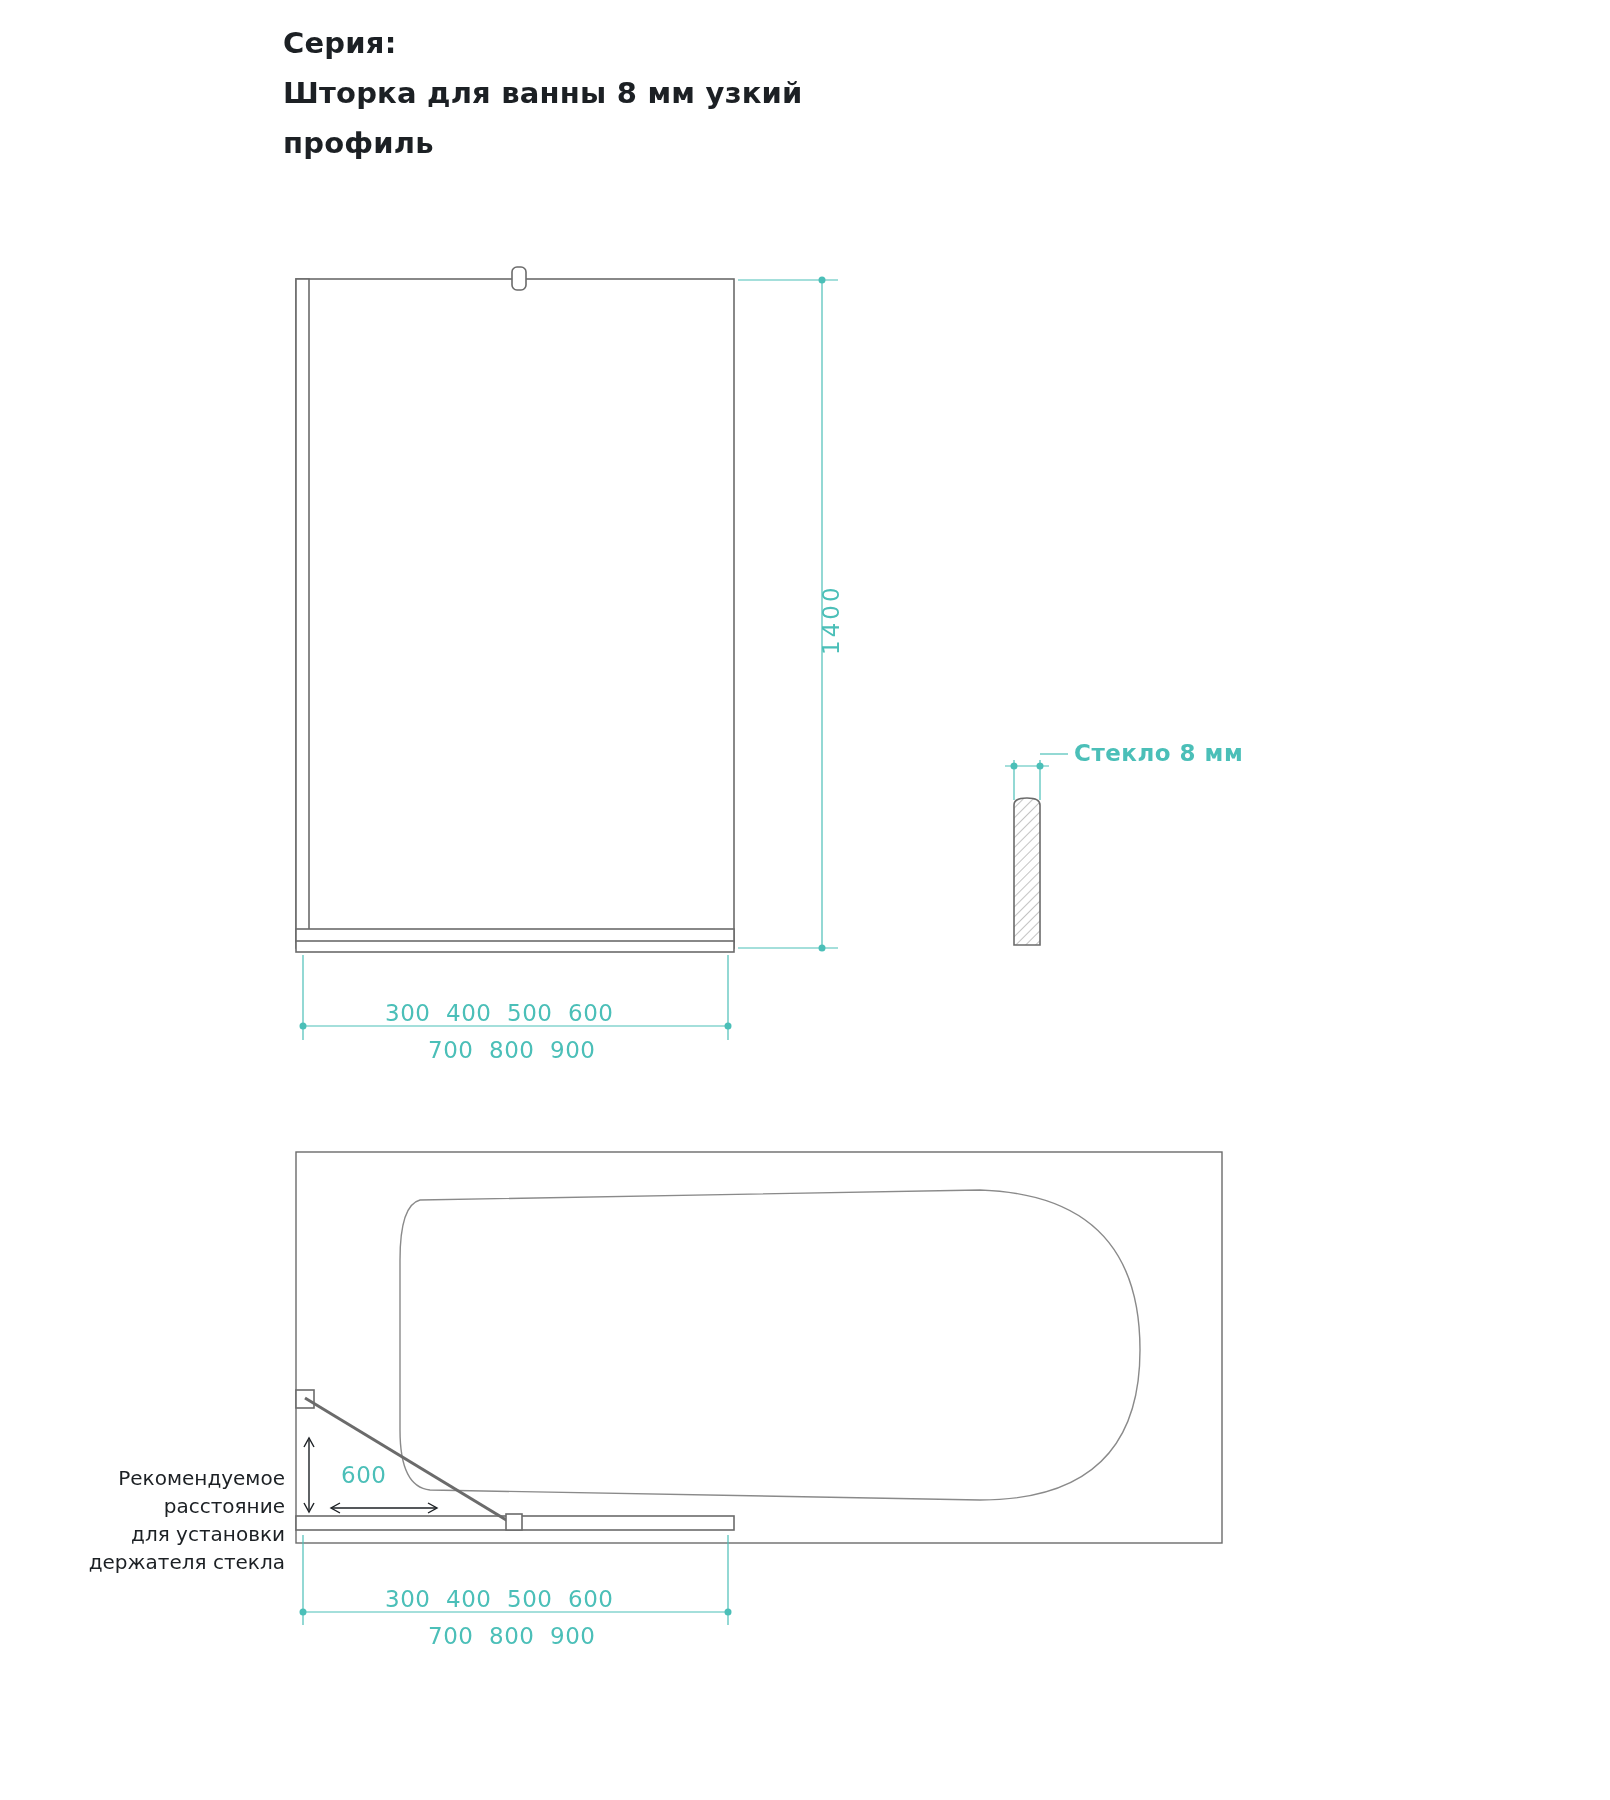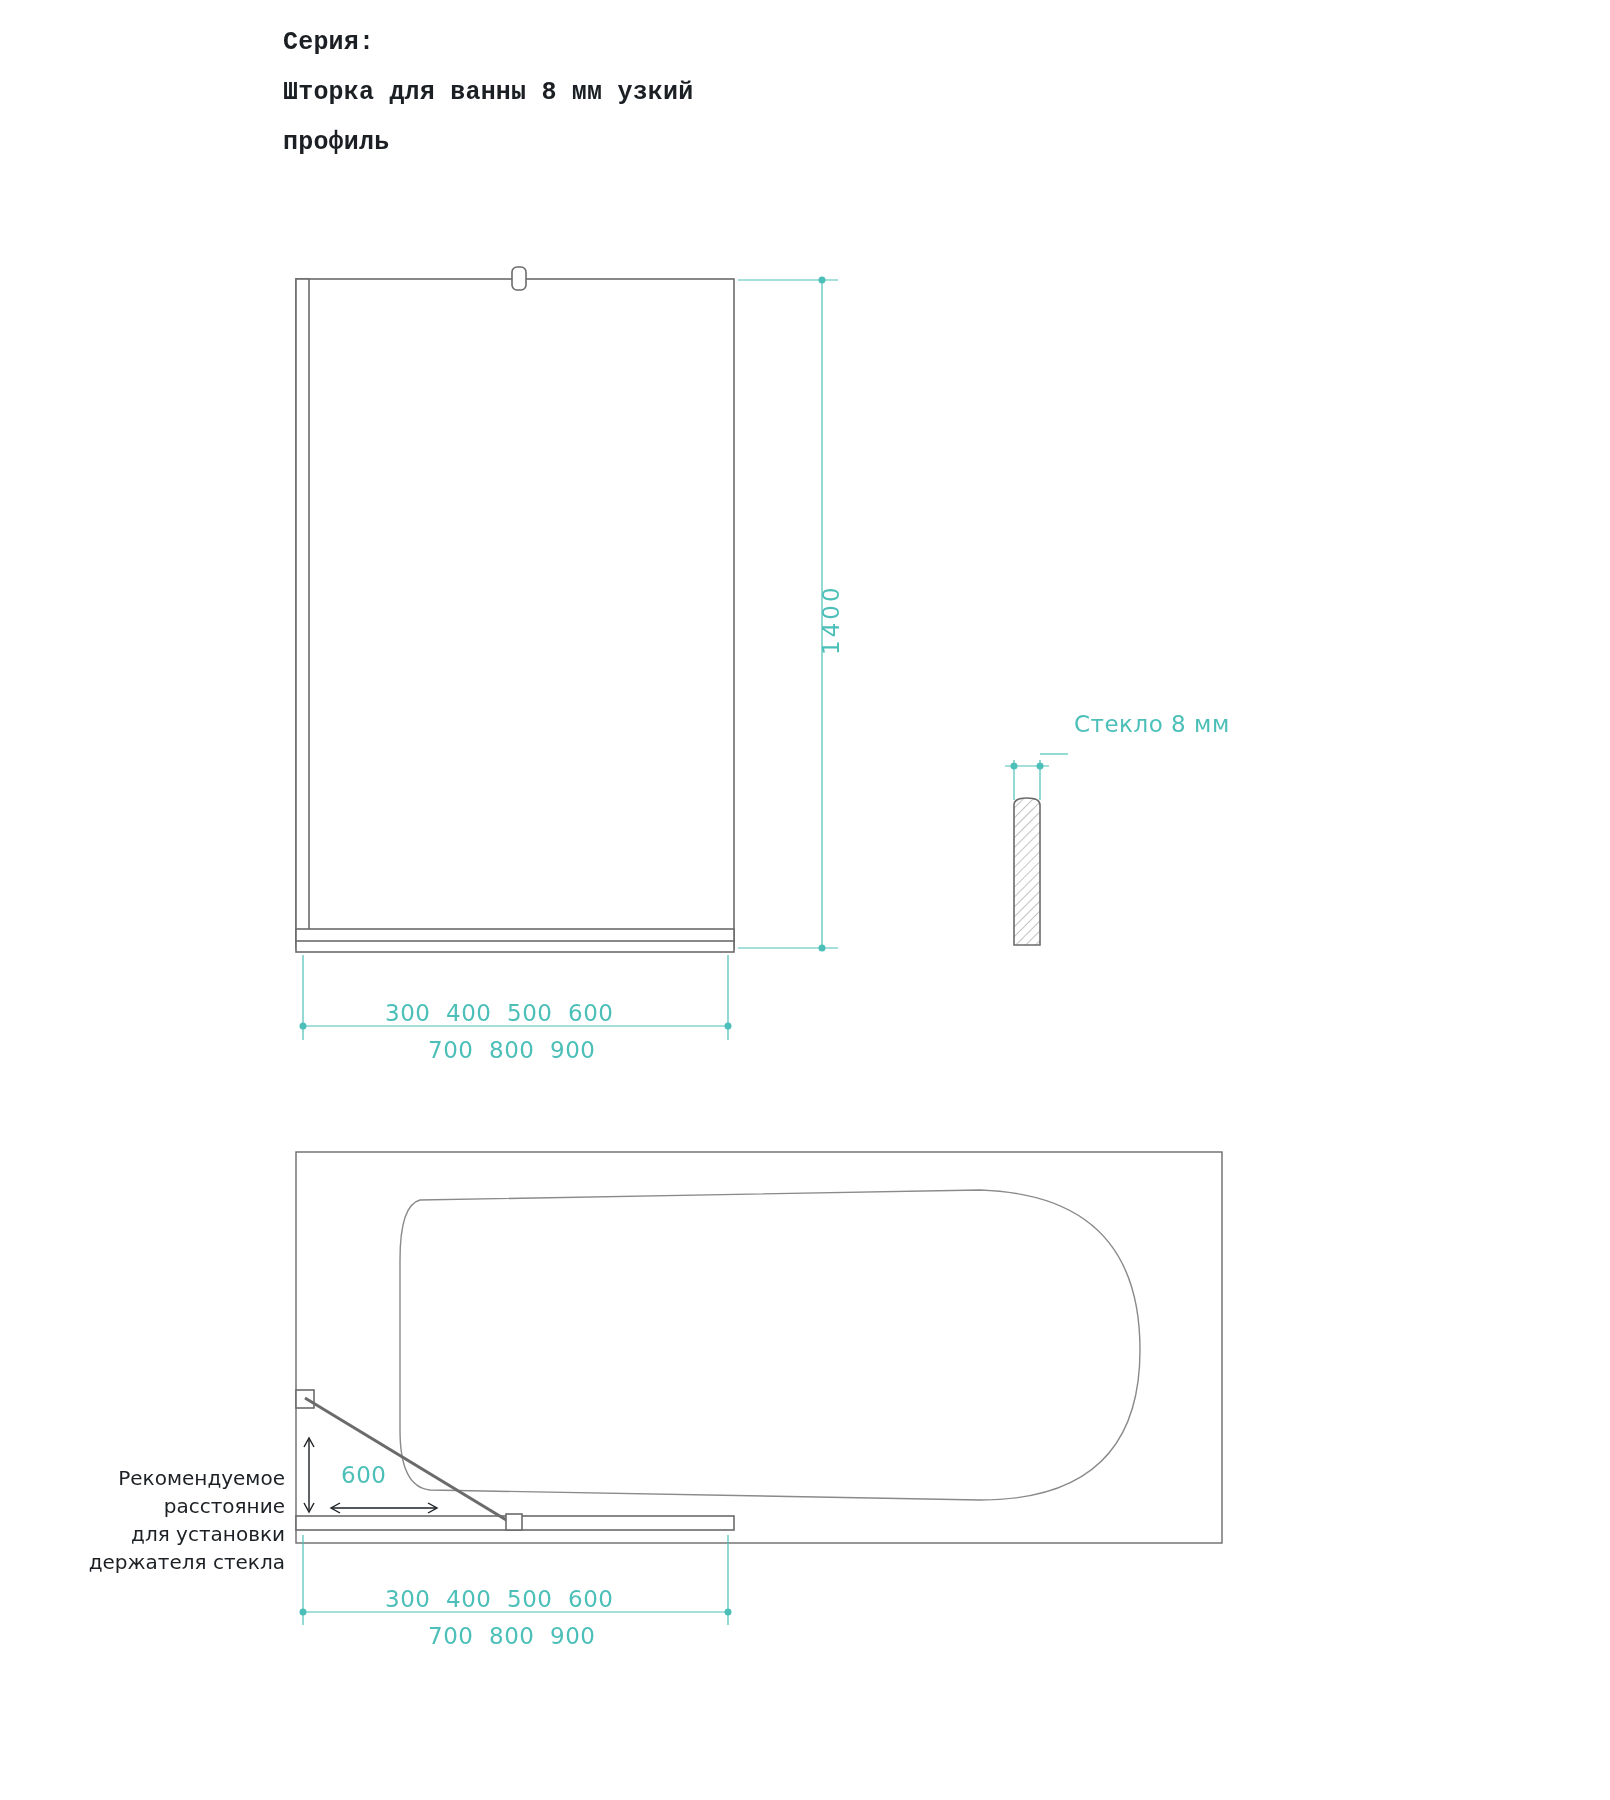--- a/index.html
+++ b/index.html
@@ -22,27 +22,26 @@
     height: 1800px;
   }
   
   .title-block {
     position: absolute;
     left: 283px;
     top: 18px;
     width: 900px;
   }
   .title-line {
-    font-size: 25px;
+    font-size: 29px;
     font-weight: bold;
     line-height: 50px;
     letter-spacing: 0.2px;
     color: #1c2024;
     white-space: pre;
-    font-family: Liberation Mono, monospace;
   }
   
   .svg-layer {
     position: absolute;
     left: 0; top: 0;
     width: 1610px;
     height: 1800px;
     pointer-events: none;
   }
   
@@ -175,21 +174,21 @@
       <circle cx="303" cy="1612" r="3.5" fill="#4bbfb8" stroke="none"></circle>
       <circle cx="728" cy="1612" r="3.5" fill="#4bbfb8" stroke="none"></circle>
     </g>
   </svg>
 
   <div class="dim-vert" style="left:818px; top:655px;">1400</div>
 
   <div class="dim-text" style="left:385px; top:1000px;">300  400  500  600</div>
   <div class="dim-text" style="left:428px; top:1037px;">700  800  900</div>
 
-  <div class="dim-text" style="left:1074px; top:711px;">Стекло 8 мм</div>
+  <div class="dim-text" style="left:1074px; top:740px;font-weight:bold;">Стекло 8 мм</div>
 
   <div class="note-text" style="left:60px; top:1420px; width:225px;">Рекомендуемое
 расстояние
 для установки
 держателя стекла</div>
 
   <div class="dim-text" style="left:341px; top:1462px;">600</div>
 
   <div class="dim-text" style="left:385px; top:1586px;">300  400  500  600</div>
   <div class="dim-text" style="left:428px; top:1623px;">700  800  900</div>

